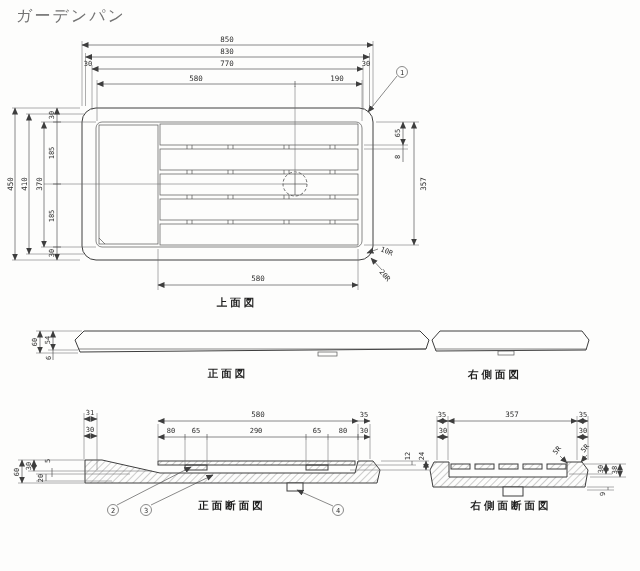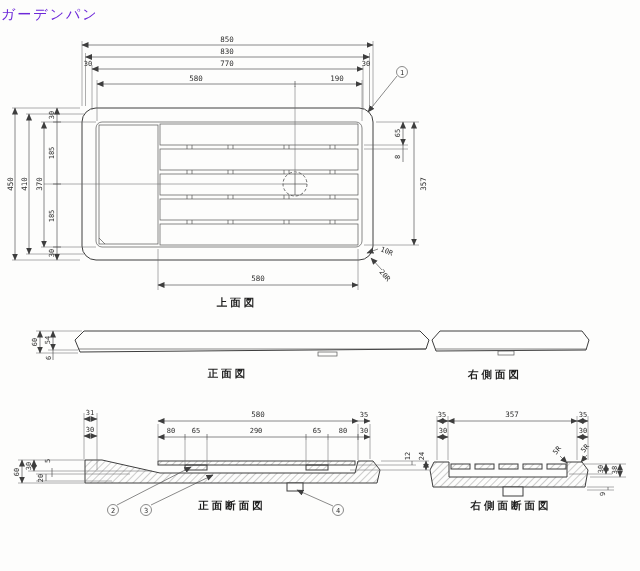--- a/index.html
+++ b/index.html
@@ -1,18 +1,18 @@
 <!DOCTYPE html>
 <html><head>
 <meta charset="utf-8">
 <style>
   html,body{margin:0;padding:0;background:#ffffff;}
   #stage{position:relative;width:640px;height:571px;background:#fdfdfc;overflow:hidden;
          font-family:"Liberation Sans", sans-serif;}
-  #title{position:absolute;left:1px;top:6px;font-size:14px;color:#6d28d9;letter-spacing:2px;}
+  #title{position:absolute;left:16px;top:6px;font-size:16px;color:#737373;letter-spacing:2px;}
   svg{position:absolute;left:0;top:0;}
   .ln{stroke:#3e3e3e;stroke-width:1;fill:none;}
   .lt{stroke:#555;stroke-width:0.7;fill:none;}
   .dim{stroke:#4a4a4a;stroke-width:0.65;fill:none;}
   .ext{stroke:#6b6b6b;stroke-width:0.55;fill:none;}
   .dash{stroke:#4a4a4a;stroke-width:0.8;fill:none;stroke-dasharray:3 2;}
   .hatchfill{fill:url(#hatch);stroke:#3e3e3e;stroke-width:1;}
   .whitefill{fill:#fdfdfc;stroke:#3e3e3e;stroke-width:1;}
   text.d{font-family:"DejaVu Sans Mono", monospace;font-size:7.5px;fill:#2e2e2e;}
   text.s{font-family:"DejaVu Sans Mono", monospace;font-size:7px;fill:#2e2e2e;}

